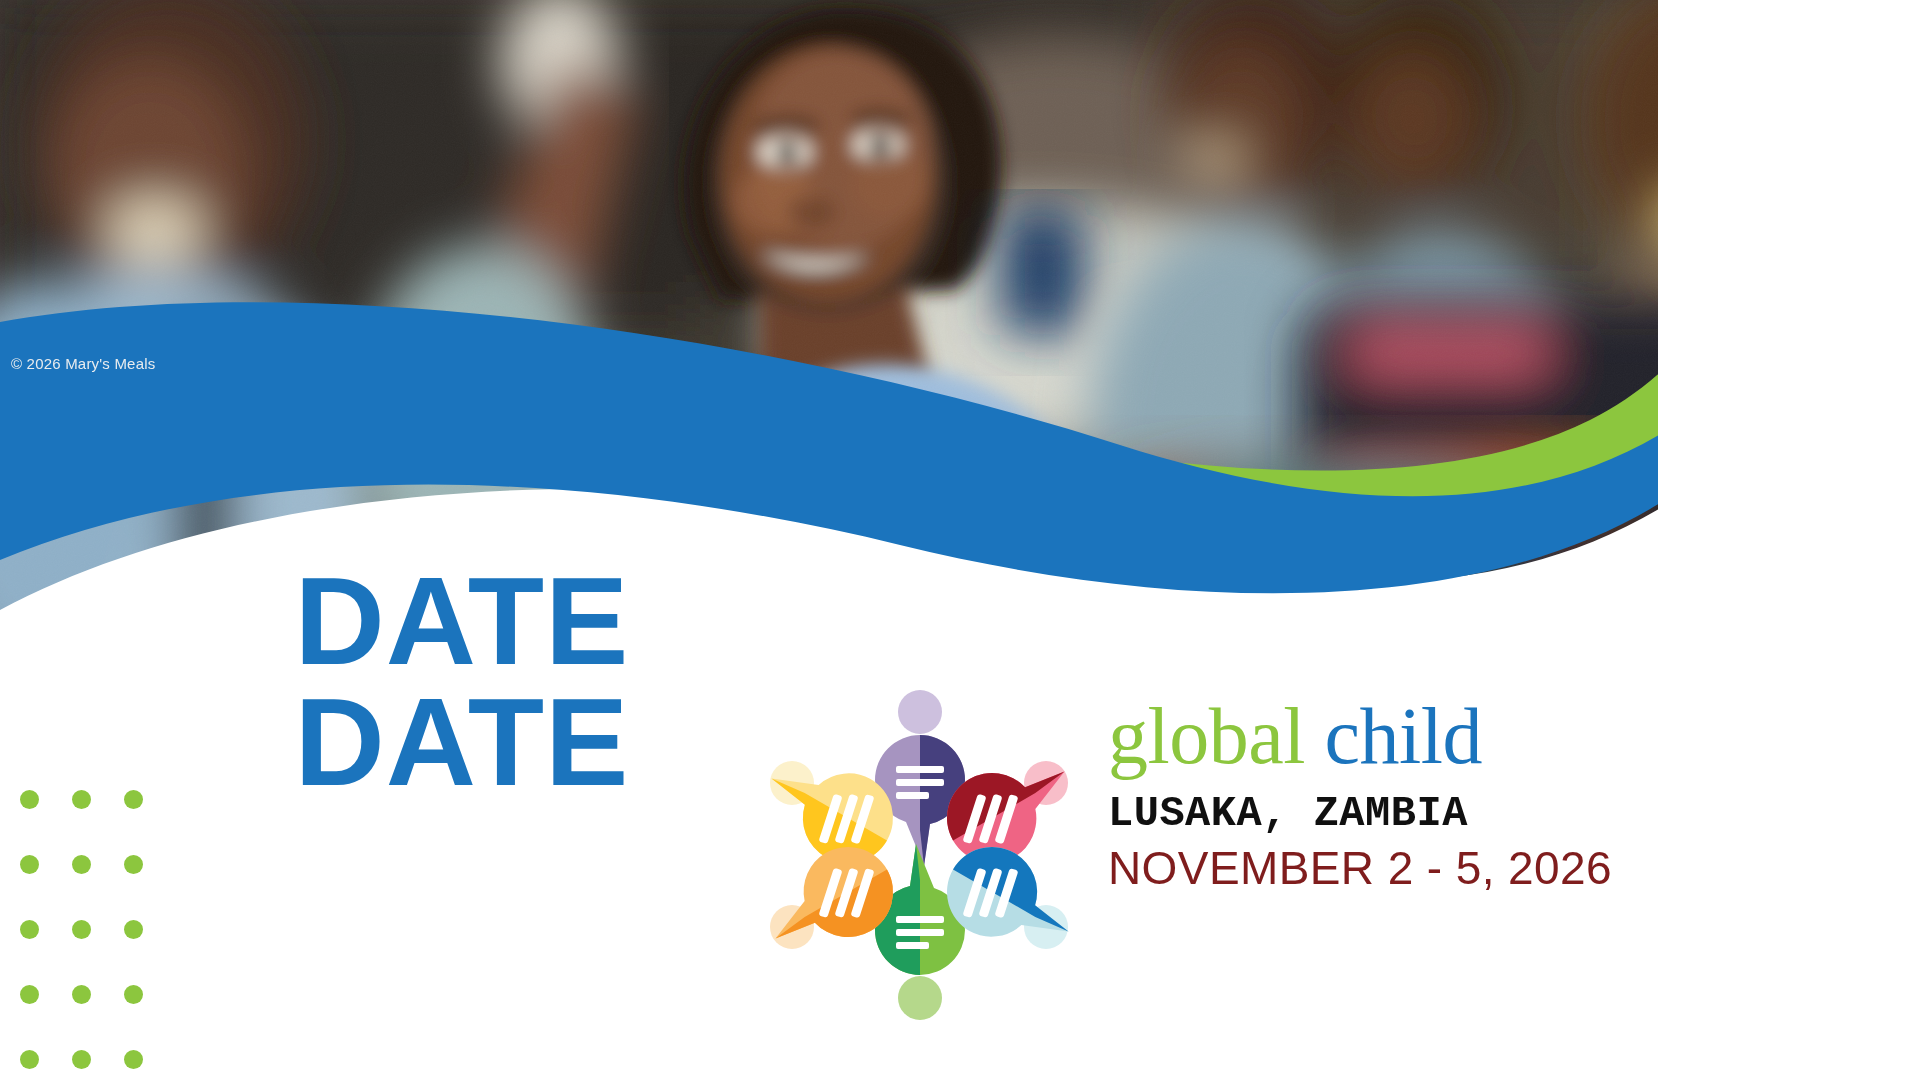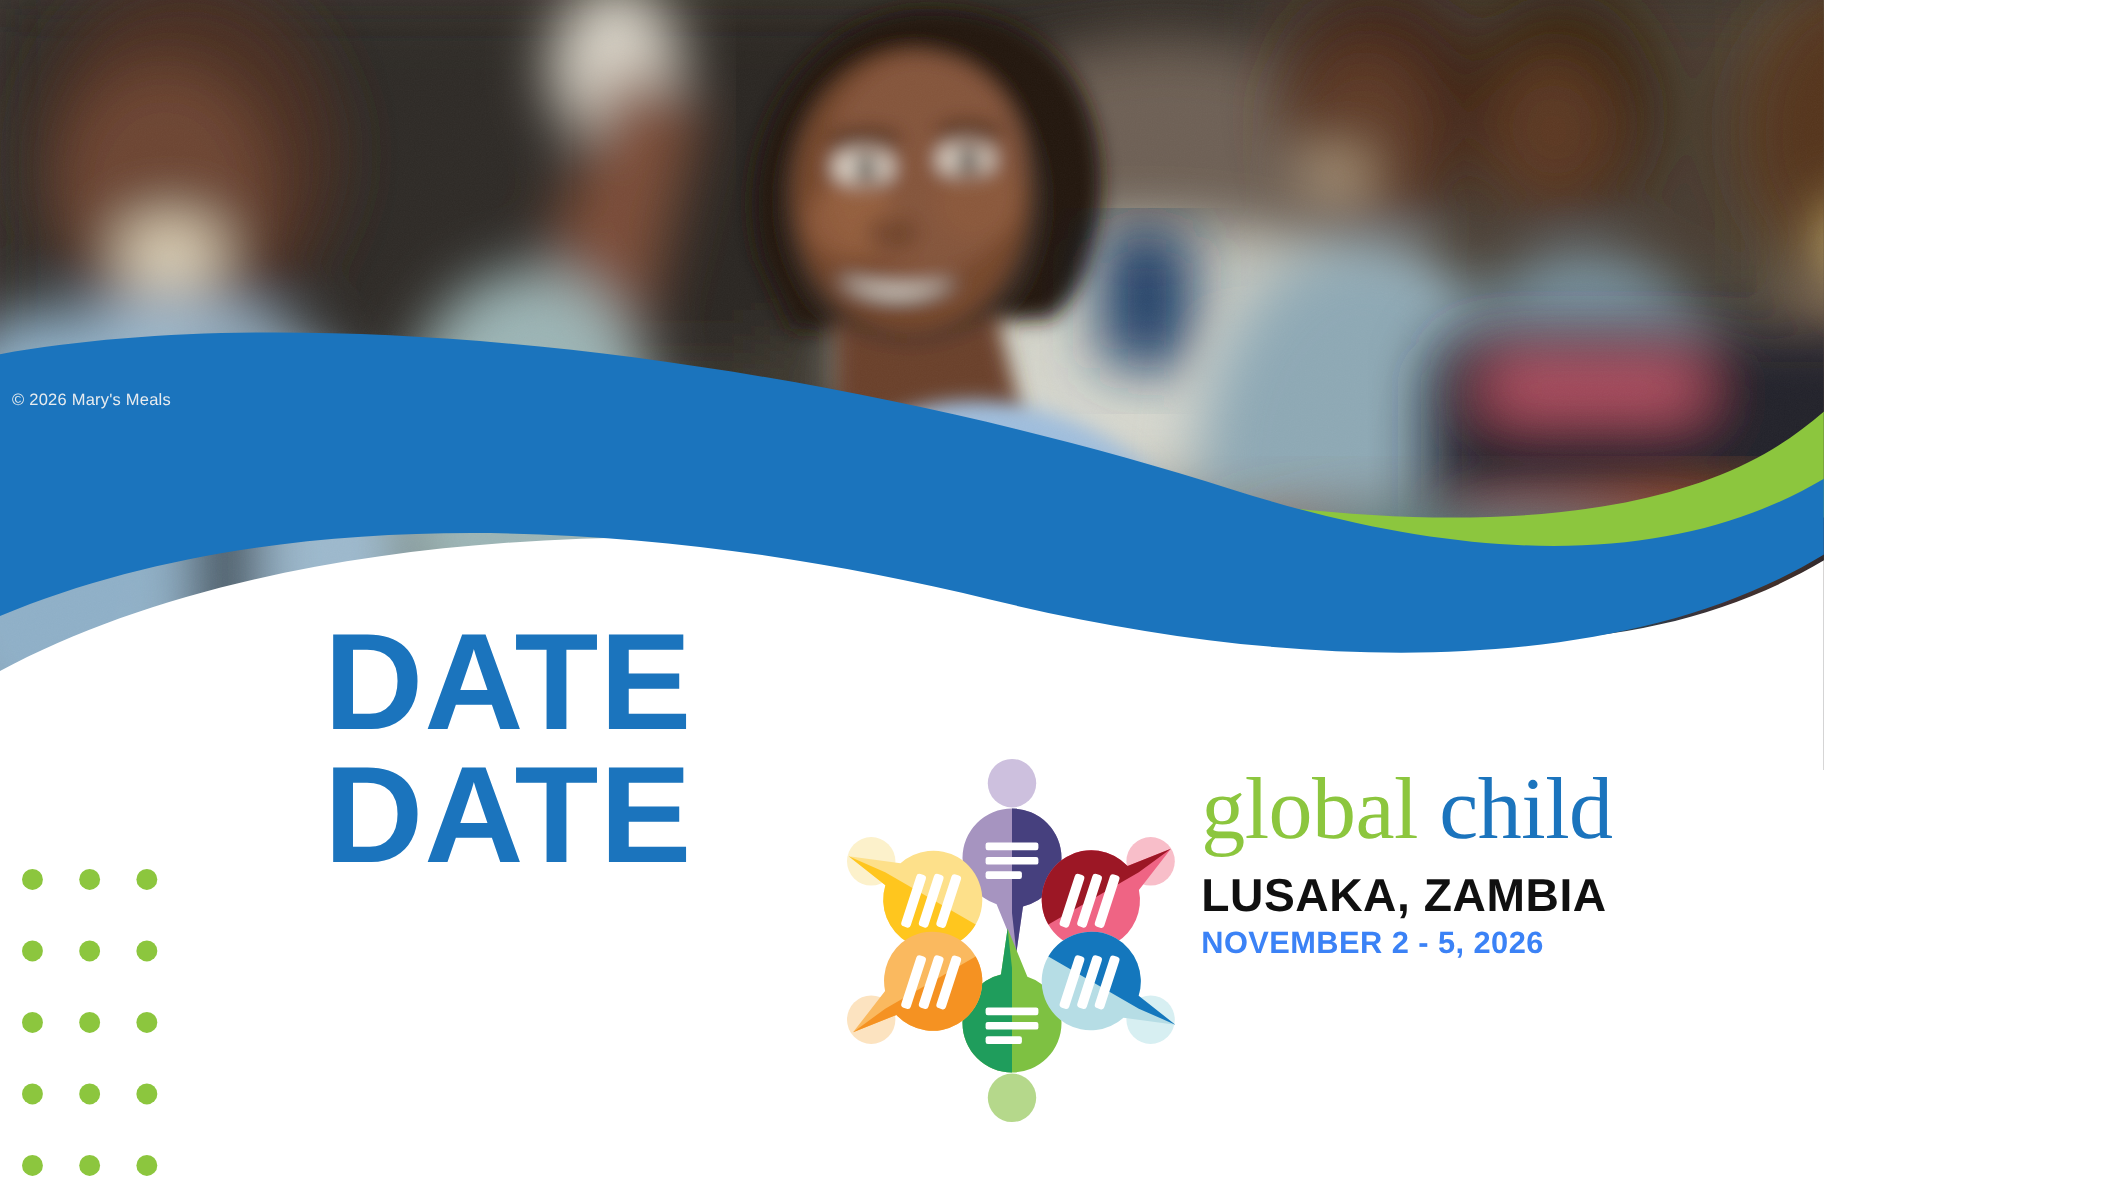--- a/index.html
+++ b/index.html
@@ -93,48 +93,48 @@
     height: 340px;
     z-index: 50;
   }
   .logo-mark {
     position: absolute;
     left: 0; top: 0;
     width: 320px; height: 330px;
   }
   .logo-text {
     position: absolute;
-    left: 332px;
+    left: 348px;
     top: 10px;
     width: 800px;
   }
   .gcnf-word {
     font-family: "Liberation Serif", serif;
     font-size: 80px;
     line-height: 0.92;
     white-space: nowrap;
     letter-spacing: -0.5px;
   }
   .wg { color: #8cc63e; }
   .wb { color: #1b74bd; }
   .gcnf-loc {
     margin-top: 16px;
-    font-family: Liberation Sans, sans-serif;
+    font-family: Liberation Mono, monospace;
     font-weight: bold;
     font-size: 42px;
     color: #101010;
     letter-spacing: 0.5px;
     white-space: nowrap;
   }
   .gcnf-date {
     margin-top: 3px;
     font-family: "Liberation Sans", sans-serif;
-    font-weight: bold;
-    font-size: 28px;
-    color: #3b82f6;
+    font-weight: normal;
+    font-size: 46px;
+    color: #7f1d1d;
     letter-spacing: 0.4px;
     white-space: nowrap;
   }
 </style>
 </head>
 <body>
 
 <div id="canvas">
 
   <div class="photo-wrap">

